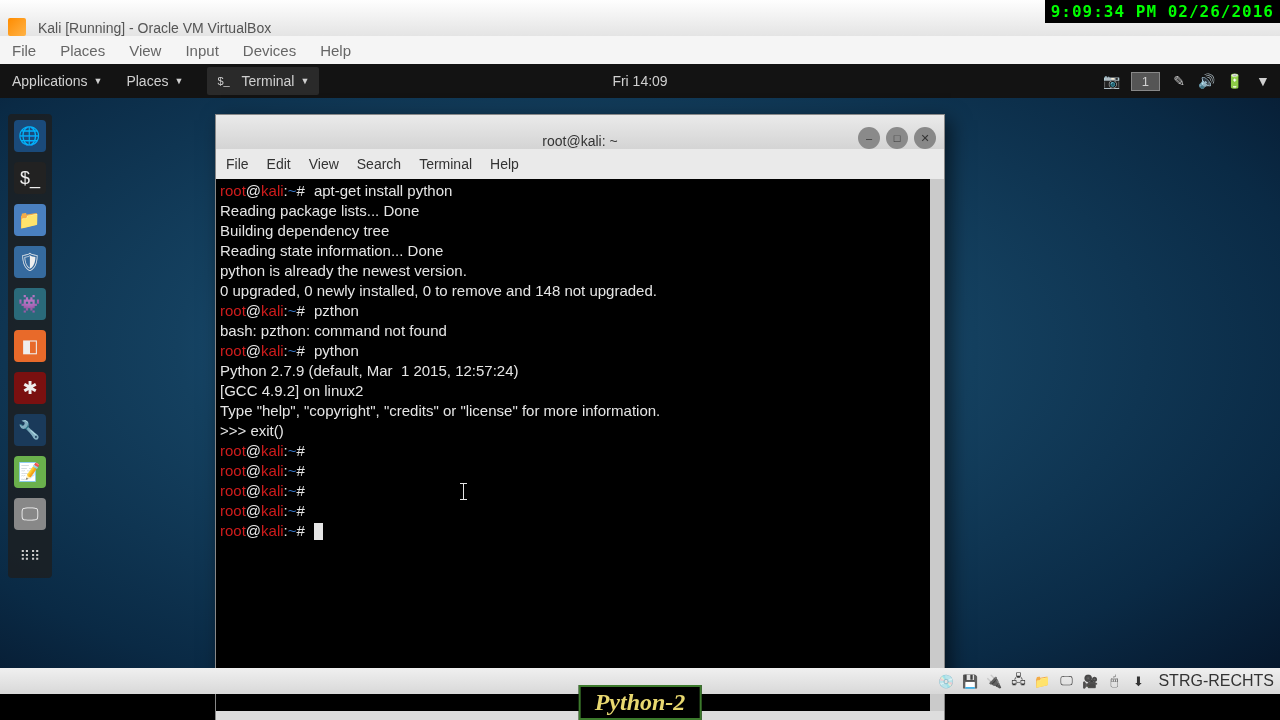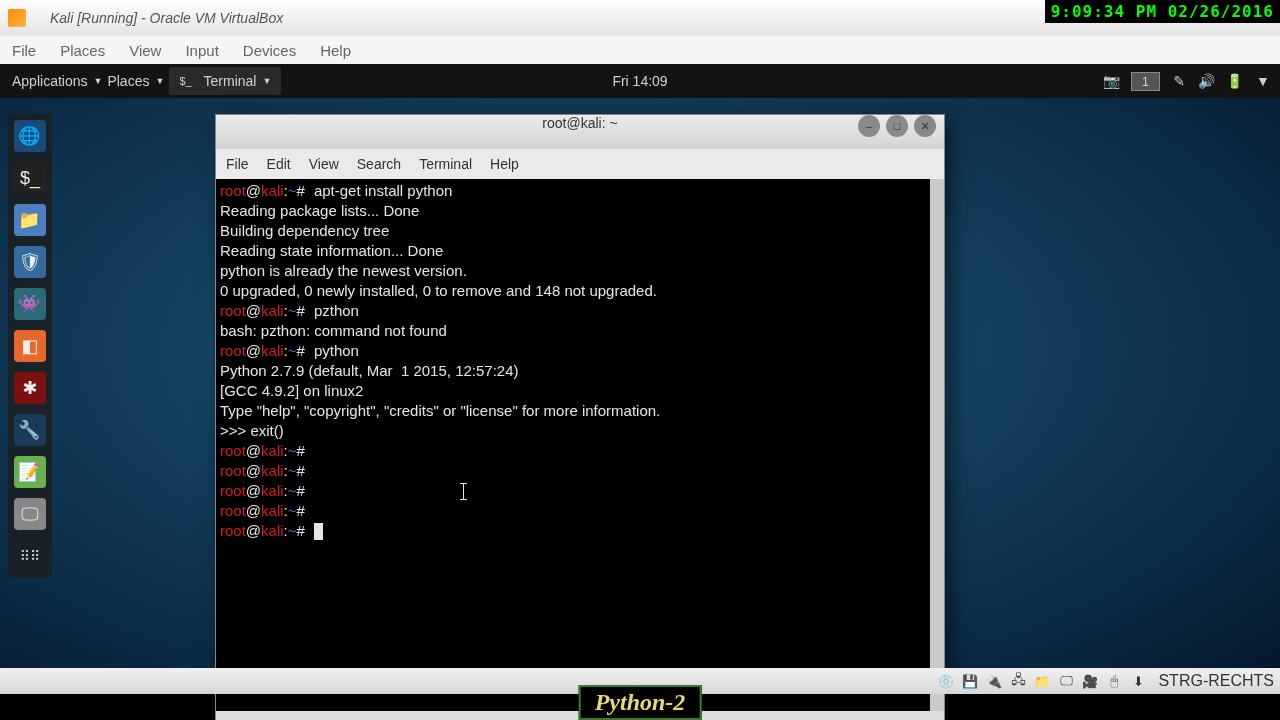--- a/index.html
+++ b/index.html
@@ -1,28 +1,28 @@
 <!DOCTYPE html>
 <html><head>
 <meta charset="utf-8">
 <style>
 * { margin: 0; padding: 0; box-sizing: border-box; font-family: sans-serif; }
 body { width: 1280px; height: 720px; background: #000; overflow: hidden; position: relative; }
 .outer { width: 1280px; height: 694px; background: #e8e8e8; position: relative; }
-.vb-titlebar { height: 36px; background: linear-gradient(to bottom, #fefefe, #e4e4e4); display: flex; align-items: center; padding: 0 8px; font-size: 14px; color: #555; gap: 24px; font-style: italic; }
+.vb-titlebar { height: 36px; background: linear-gradient(to bottom, #fefefe, #e4e4e4); display: flex; align-items: flex-end; padding: 0 8px; font-size: 14px; color: #555; gap: 12px; }
 .vb-icon { width: 18px; height: 18px; background: linear-gradient(135deg, #ff8c00, #ffb347); border-radius: 2px; }
 .vb-menubar { height: 28px; background: #f5f5f5; display: flex; align-items: center; padding: 0 12px; gap: 24px; font-size: 15px; color: #666; }
 .vb-menubar span { cursor: default; }
 
 .timestamp-overlay { position: absolute; top: 0; right: 0; background: #000; color: #00ff00; font-family: monospace; font-size: 16px; padding: 2px 6px; letter-spacing: 1px; z-index: 100; font-weight: bold; }
 
 .guest-desktop { position: absolute; top: 64px; left: 0; right: 0; bottom: 0; background: radial-gradient(ellipse at 45% 45%, #2a6a9a 0%, #14405f 40%, #0a2a45 75%, #051428 100%); }
 
 .topbar { height: 34px; background: #131313; display: flex; align-items: center; color: #d0d0d0; padding: 0 12px; font-size: 14px; position: relative; }
-.topbar-left { display: flex; gap: 5px; }
+.topbar-left { display: flex; gap: 24px; }
 .topbar-item { cursor: default; display: flex; align-items: center; gap: 4px; }
 .topbar-item.active { background: #2a2a2a; padding: 6px 10px; border-radius: 2px; }
 .topbar-center { position: absolute; left: 50%; transform: translateX(-50%); }
 .topbar-right { position: absolute; right: 8px; display: flex; gap: 10px; align-items: center; }
 .ws-indicator { background: #555; border: 1px solid #888; padding: 1px 10px; font-size: 13px; }
 .caret { font-size: 9px; margin-left: 2px; }
 .tray-icon { width: 18px; height: 18px; display: flex; align-items: center; justify-content: center; font-size: 14px; }
 
 .dock { position: absolute; left: 8px; top: 50px; width: 44px; background: rgba(30,30,30,0.78); border-radius: 4px; padding: 6px 4px; display: flex; flex-direction: column; gap: 10px; }
 .dock-item { width: 32px; height: 32px; border-radius: 4px; display: flex; align-items: center; justify-content: center; font-size: 18px; color: #eee; cursor: default; margin: 0 auto; }
@@ -32,21 +32,21 @@
 .d-shield { background: #356a9e; }
 .d-pixel { background: #2a6a7a; }
 .d-cube { background: #e86a2a; }
 .d-red { background: #7a1010; }
 .d-tools { background: #1a3a5a; }
 .d-notes { background: #6ab04c; }
 .d-display { background: #888; border-radius: 4px; }
 .d-grid { color: #ccc; font-size: 14px; }
 
 .term-window { position: absolute; left: 215px; top: 50px; width: 730px; background: #dcdcdc; border: 1px solid #888; box-shadow: 6px 6px 18px rgba(0,0,0,0.55); }
-.term-titlebar { height: 34px; background: linear-gradient(to bottom, #eaeaea, #d4d4d4); display: flex; align-items: flex-start; justify-content: center; position: relative; font-size: 14px; font-weight: 500; color: #333; }
+.term-titlebar { height: 34px; background: linear-gradient(to bottom, #eaeaea, #d4d4d4); display: flex; align-items: flex-end; justify-content: center; position: relative; font-size: 14px; font-weight: 500; color: #333; }
 .term-controls { position: absolute; right: 8px; display: flex; gap: 6px; }
 .term-btn { width: 22px; height: 22px; border-radius: 50%; background: #8a8a8a; display: flex; align-items: center; justify-content: center; font-size: 11px; color: #333; cursor: default; }
 .term-btn.close { background: #888; }
 .term-menubar { height: 30px; background: #eaeaea; display: flex; align-items: center; padding: 0 10px; gap: 18px; font-size: 14px; color: #333; }
 .term-body { background: #000; height: 532px; font-family: "DejaVu Sans Mono", monospace; font-size: 15px; line-height: 19px; color: #e5e5e5; padding: 2px 4px; overflow: hidden; position: relative; border-right: 14px solid #cacaca; }
 .prompt-user { color: #d01c1c; }
 .prompt-host { color: #d01c1c; }
 .prompt-sep { color: #e5e5e5; }
 .prompt-path { color: #3a7acc; }
 .prompt-hash { color: #e5e5e5; }

